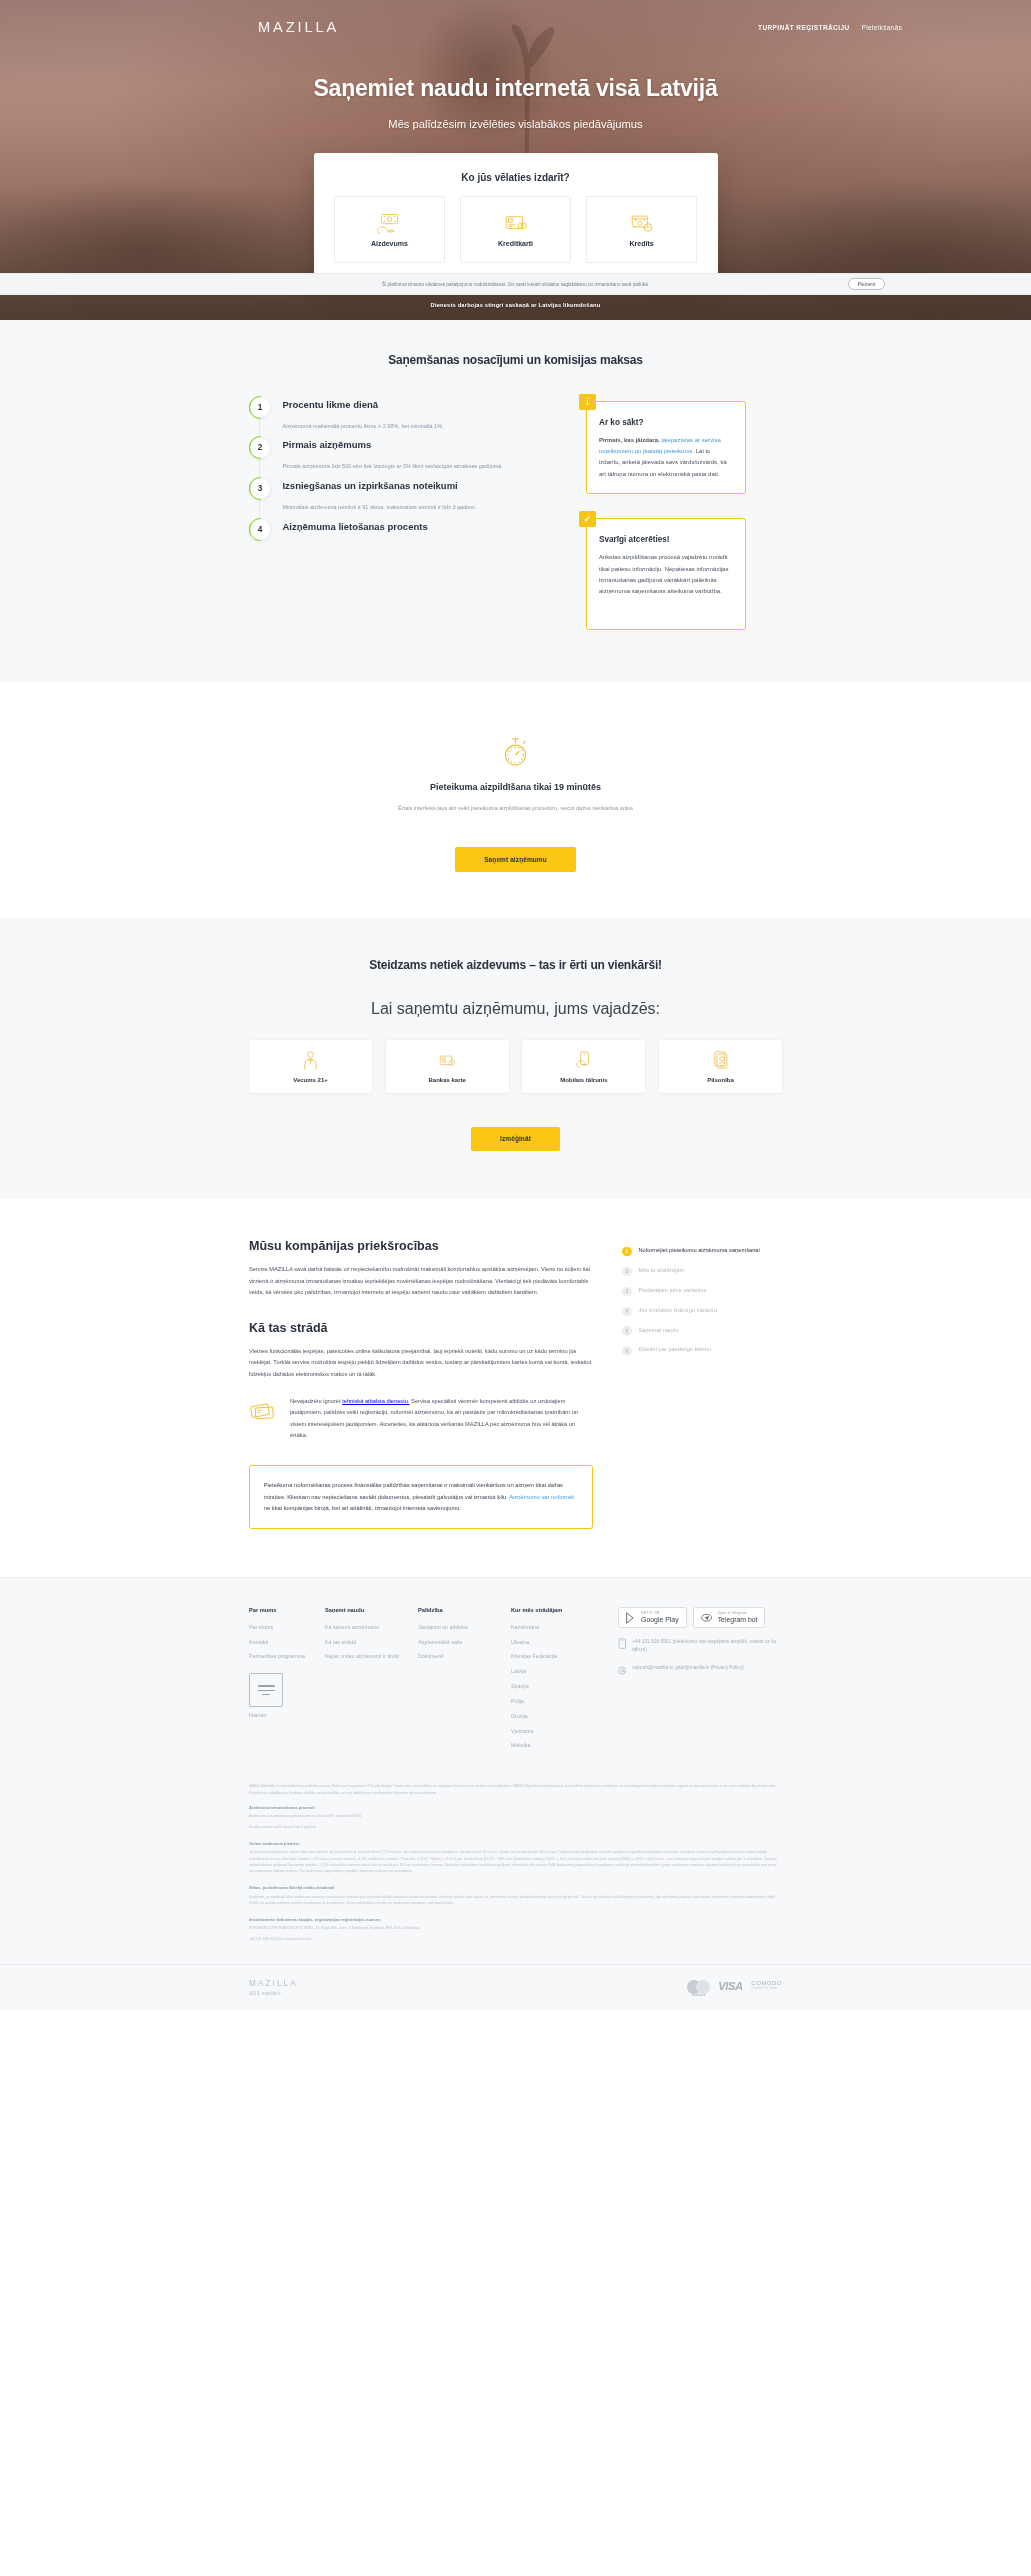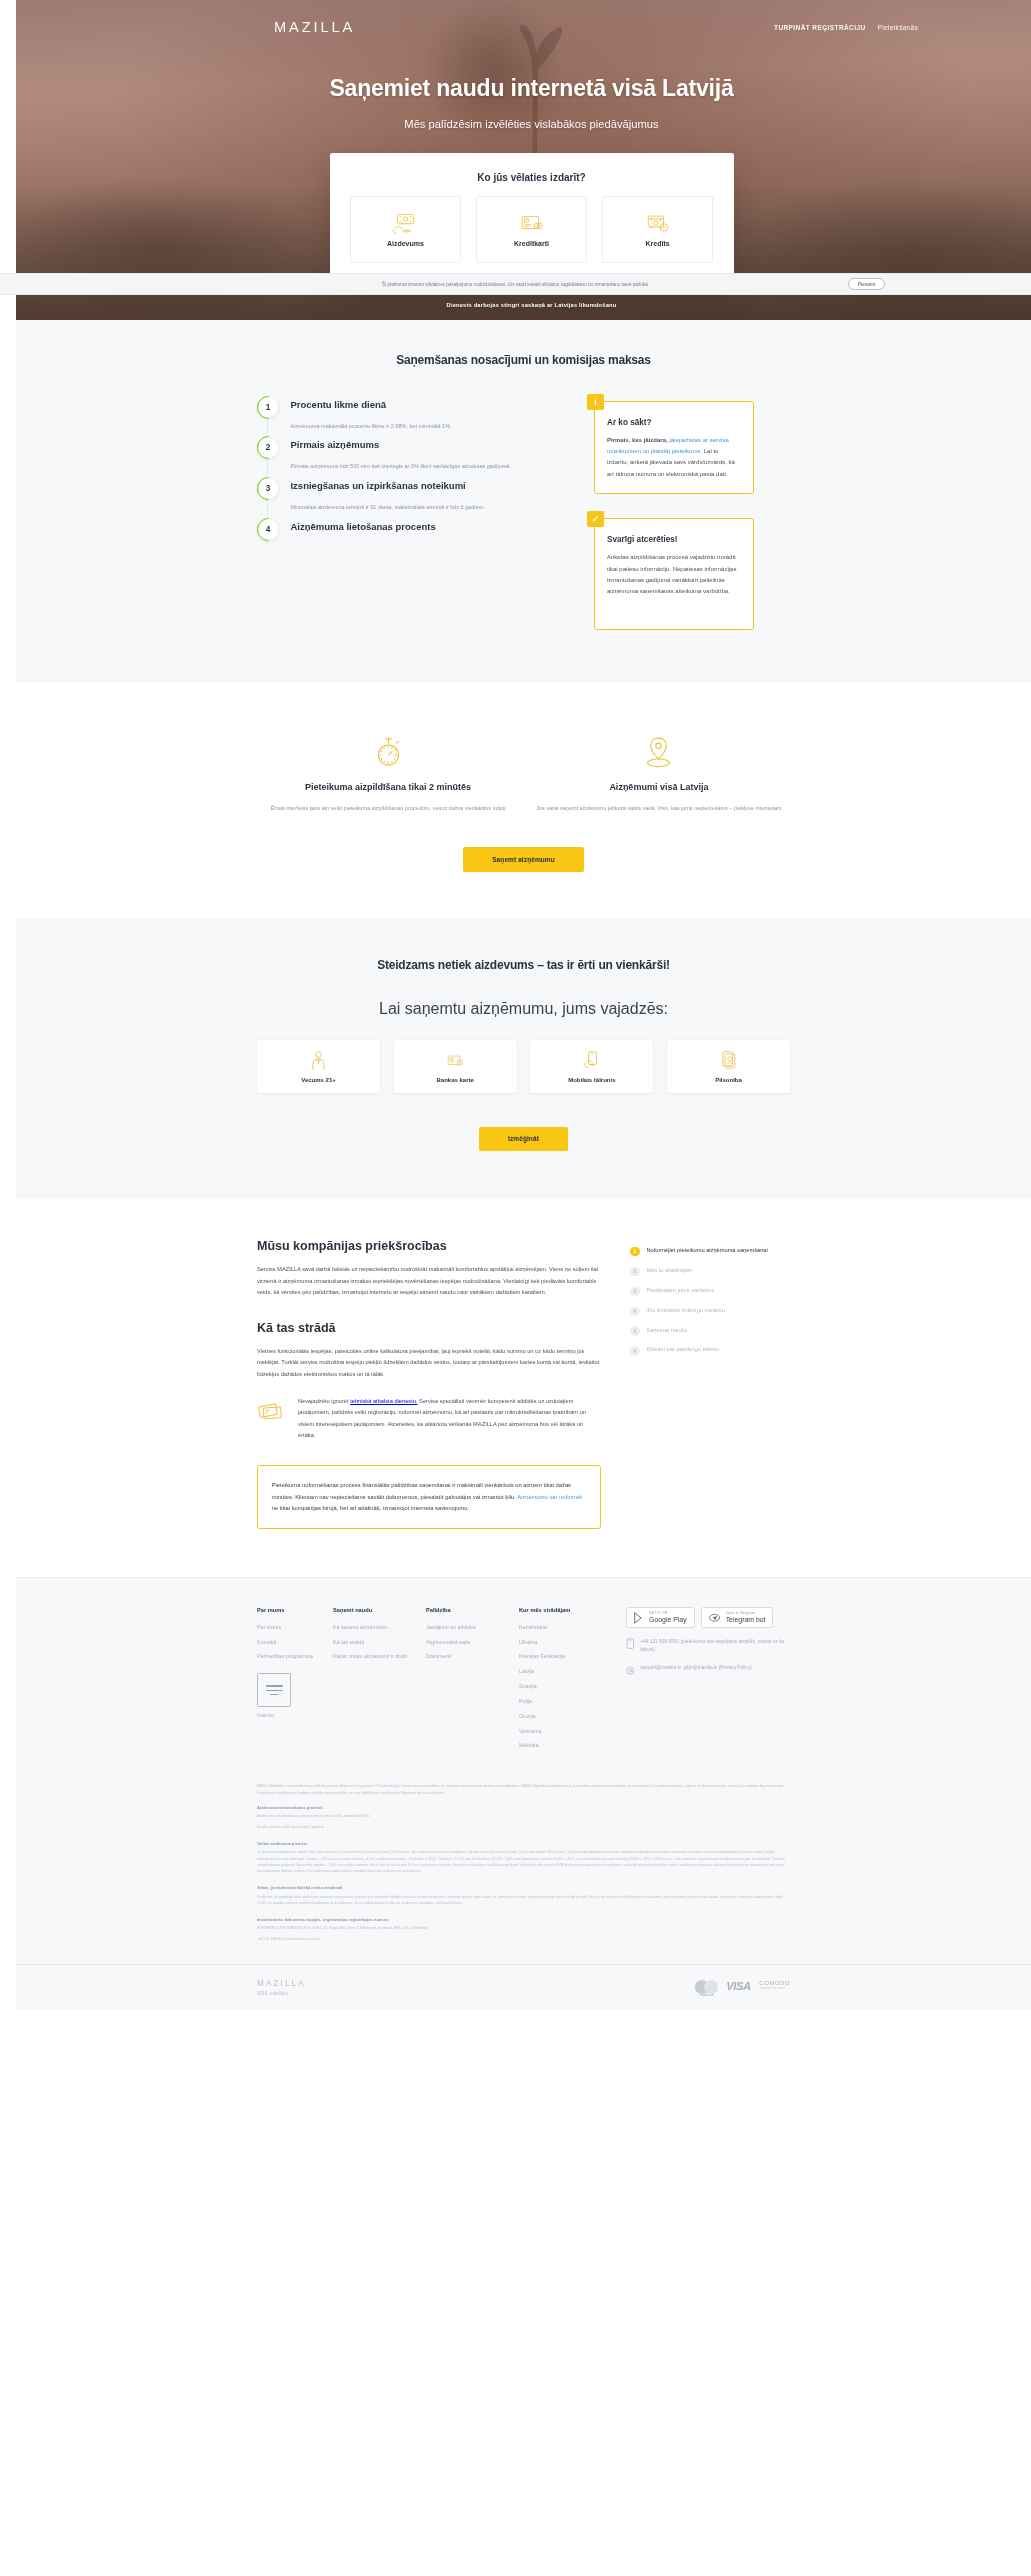--- a/index.html
+++ b/index.html
@@ -2,21 +2,21 @@
 <html lang="lv" style="font-size:13.7px"><head>
 <meta charset="utf-8">
 <title>MAZILLA</title>
 <style>
   *{box-sizing:border-box;margin:0;padding:0}
   html,body{width:1031px;}
   body{
     font-family:"Liberation Sans", sans-serif;
     background:#ffffff;color:#2b3340;font-size:11.2px;-webkit-font-smoothing:antialiased;
   }
-  .page{width:1031px;position:relative;padding-left:16px;}
+  .page{width:1031px;position:relative;}
 
   
   .hero{
     position:relative;height:320px;overflow:hidden;
     background:
       radial-gradient(ellipse 601px 258px at 52% 34%, rgba(120,78,62,.55), rgba(120,78,62,0) 72%),
       linear-gradient(178deg,#9d7b72 0%,#a8837a 14%,#b08b7d 26%,#ab8375 38%,#9e7768 50%,#8e6a5d 62%,#7d6052 74%,#6d5246 86%,#5f4940 100%);
   }
   .hero:before{
     content:"";position:absolute;inset:0;
@@ -357,33 +357,22 @@
   <section class="features">
     <div class="feat-row">
       <div class="feat">
         <div class="feat-ic">
             <svg viewBox="0 0 40 44" fill="none" stroke="#f0c040" stroke-width="1.5">
           <circle cx="20" cy="26" r="13"></circle>
               <circle cx="20" cy="26" r="10" stroke-dasharray="2 3"></circle>
           <path d="M20 26l5-5M16 5h8M20 5v6M30 11l3-3"></path>
             </svg>
           </div>
-        <div class="feat-t">Pieteikuma aizpildīšana tikai 2 minūtēs</div>
+        <div class="feat-t">Pieteikuma aizpildīšana tikai 19 minūtēs</div>
         <div class="feat-d">Ērtais interfeiss ļaus ātri veikt pieteikuma aizpildīšanas procedūru, veicot dažus vienkāršus soļus</div>
-      </div>
-      <div class="feat">
-        <div class="feat-ic">
-            <svg viewBox="0 0 40 44" fill="none" stroke="#f0c040" stroke-width="1.5">
-          <path d="M20 4c-6 0-10 4-10 10 0 7 10 17 10 17s10-10 10-17c0-6-4-10-10-10z"></path>
-          <circle cx="20" cy="14" r="3.5"></circle>
-          <ellipse cx="20" cy="36" rx="14" ry="5"></ellipse>
-            </svg>
-          </div>
-        <div class="feat-t">Aizņēmumi visā Latvija</div>
-        <div class="feat-d">Jūs varat saņemt aizdevumu jebkurā valsts vietā. Viss, kas jums nepieciešams – piekļuve internetam</div>
       </div>
     </div>
     <div class="cta-wrap"><button class="btn-y">Saņemt aizņēmumu</button></div>
   </section>
 
   <section class="urgent">
     <div class="wrap">
       <h2 class="sec-h2">Steidzams netiek aizdevums – tas ir ērti un vienkārši!</h2>
       <p class="urgent-sub">Lai saņemtu aizņēmumu, jums vajadzēs:</p>
     </div>

